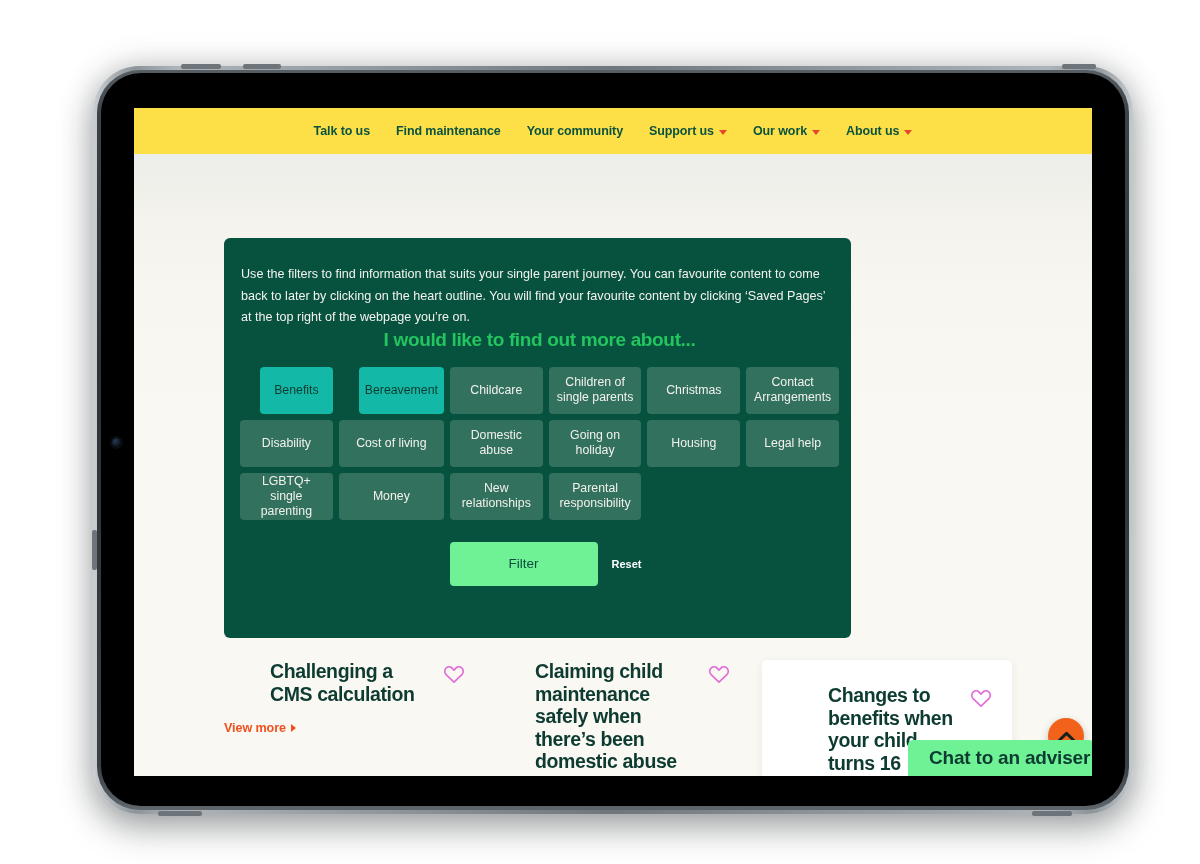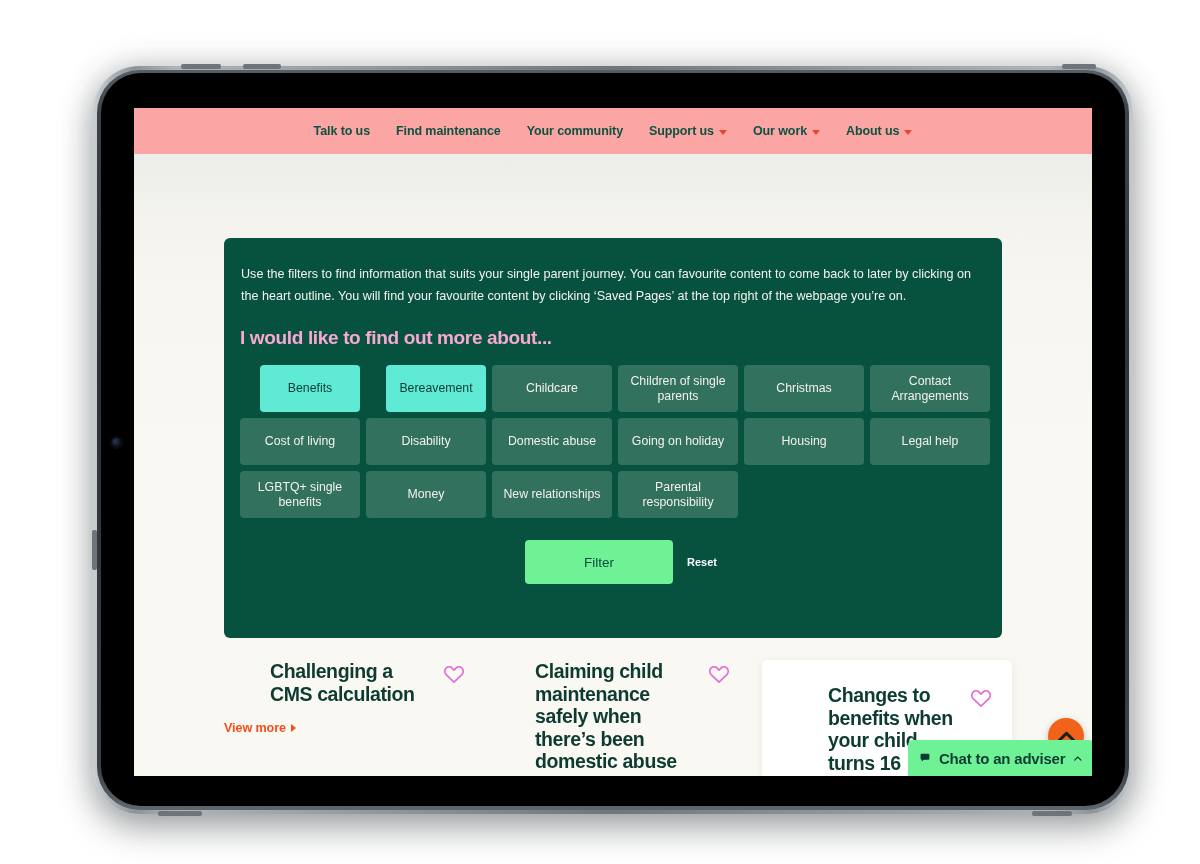--- a/index.html
+++ b/index.html
@@ -57,21 +57,21 @@
   .screen {
     position: absolute; left: 134px; top: 108px;
     width: 958px; height: 668px;
     overflow: hidden;
     background: #f9f7f1;
   }
 
   
   .topnav {
     height: 46px;
-    background: #fca5a5;
+    background: #fde047;
     display: flex; align-items: center; justify-content: center;
     gap: 26px;
   }
   .navitem {
     display: flex; align-items: center; gap: 5px;
     font-size: 12.5px; font-weight: 700; color: #0c5240;
     letter-spacing: -0.1px; white-space: nowrap; cursor: pointer;
   }
   .chev-red {
     width: 0; height: 0;
@@ -83,48 +83,48 @@
   
   .pagebody {
     height: 622px;
     background: linear-gradient(180deg,#eceeea 0%,#f3f2ec 9%,#f8f6f0 22%,#faf8f2 45%,#faf8f2 100%);
     position: relative;
   }
 
   
   .filter-panel {
     position: absolute; left: 90px; top: 84px;
-    width: 778px; height: 400px;
+    width: 627px; height: 400px;
     background: #07513f;
     border-radius: 6px;
     padding: 26px 12px 0 16px;
   }
   .panel-intro {
     font-size: 12.6px; line-height: 1.72; color: #f4f3ee;
     padding: 0 1px; max-width: 742px;
   }
   .panel-heading {
-    margin-top: 20px; font-size: 19px; font-weight: 800;
-    color: #f9a8d4; letter-spacing: -0.35px;
+    font-size: 19px; font-weight: 800;
+    color: #22c55e; letter-spacing: -0.35px; text-align: center;
   }
 
   .chip-grid {
     margin-top: 16px;
     display: grid;
     grid-template-columns: repeat(6, 1fr);
     gap: 6px 6px;
   }
   .chip {
     height: 47px; border-radius: 4px;
     display: flex; align-items: center; justify-content: center;
     text-align: center; padding: 2px 6px;
     font-size: 12.3px; line-height: 1.22; cursor: pointer;
     background: #33715f; color: #f2f1ec; border: none;
   }
-  .chip.on { background: #5eead4; color: #0d3b31; margin-left: 20px; }
+  .chip.on { background: #14b8a6; color: #0d3b31; margin-left: 20px; }
 
   .actions {
     margin-top: 22px;
     display: flex; align-items: center; justify-content: center; gap: 14px;
   }
   .filter-btn {
     width: 148px; height: 44px; border-radius: 4px;
     background: #6ef295; color: #0d4d3d;
     font-size: 13.5px; font-family: "Liberation Sans", sans-serif;
     border: none; cursor: pointer; margin-left: 12px;
@@ -177,21 +177,21 @@
     display: flex; align-items: center; justify-content: center;
   }
   .chatbar {
     position: absolute; right: -2px; bottom: 0;
     height: 36px; width: 186px;
     background: #6ef295; border-radius: 5px 5px 0 0;
     display: flex; align-items: center; gap: 9px;
     padding: 0 12px; cursor: pointer;
   }
   .chat-label {
-    font-size: 15px; font-weight: 800; color: #0d3b31; letter-spacing: -0.2px;
+    font-size: 19px; font-weight: 800; color: #0d3b31; letter-spacing: -0.2px;
     white-space: nowrap;
   }
 </style>
 </head>
 <body>
 
 <div id="stage">
 
   <div class="device-shadow"></div>
   <div class="device-outer"></div>
@@ -238,27 +238,27 @@
         <p class="panel-intro">Use the filters to find information that suits your single parent journey. You can favourite content to come back to later by clicking on the heart outline. You will find your favourite content by clicking ‘Saved Pages’ at the top right of the webpage you’re on.</p>
         <h2 class="panel-heading">I would like to find out more about...</h2>
 
         <div class="chip-grid" id="chip-grid">
             <button class="chip on">Benefits</button>
             <button class="chip on">Bereavement</button>
             <button class="chip">Childcare</button>
             <button class="chip">Children of single parents</button>
             <button class="chip">Christmas</button>
             <button class="chip">Contact Arrangements</button>
+            <button class="chip">Disability</button>
             <button class="chip">Cost of living</button>
-            <button class="chip">Disability</button>
             <button class="chip">Domestic abuse</button>
             <button class="chip">Going on holiday</button>
             <button class="chip">Housing</button>
             <button class="chip">Legal help</button>
-            <button class="chip">LGBTQ+ single benefits</button>
+            <button class="chip">LGBTQ+ single parenting</button>
             <button class="chip">Money</button>
             <button class="chip">New relationships</button>
             <button class="chip">Parental responsibility</button>
           </div>
 
         <div class="actions">
           <button class="filter-btn">Filter</button>
           <button class="reset-btn">Reset</button>
         </div>
       </section>

